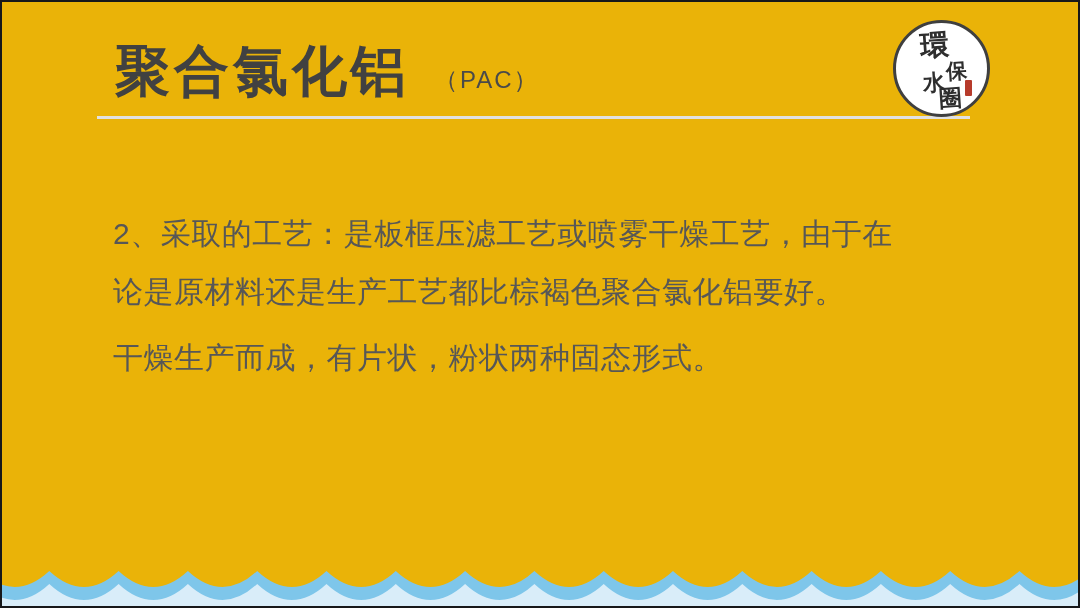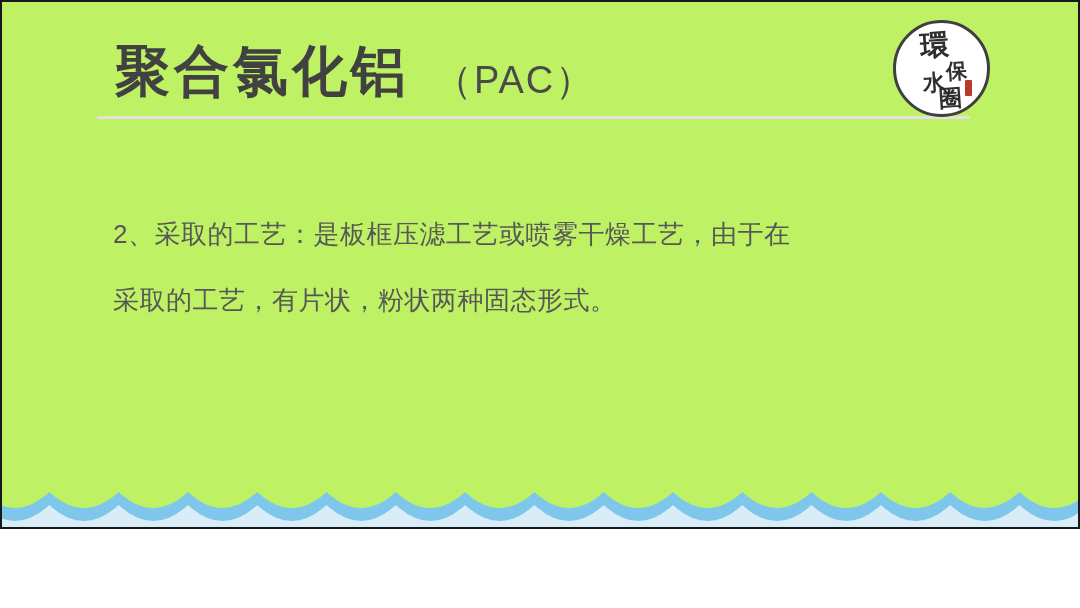--- a/index.html
+++ b/index.html
@@ -4,44 +4,44 @@
 <style>
   html, body {
     margin: 0;
     padding: 0;
     background: #ffffff;
     font-family: "Liberation Sans", "DejaVu Sans", sans-serif;
   }
   .slide {
     position: relative;
     width: 1080px;
-    height: 529px;
+    height: 608px;
     box-sizing: border-box;
-    background: #bef264;
+    background: #eab308;
     border: 2px solid #17181a;
     overflow: hidden;
   }
 
   
   .title-row {
     position: absolute;
     left: 113px;
     top: 38px;
     display: flex;
     align-items: flex-end;
   }
   .page-title {
     font-size: 55px;
     line-height: 62px;
     font-weight: 900;
     color: #414141;
     letter-spacing: 4px;
   }
   .title-suffix {
-    font-size: 38px;
+    font-size: 24px;
     line-height: 44px;
     color: #4a4a4a;
     margin-left: 24px;
     letter-spacing: 2px;
     font-weight: 400;
   }
   .title-divider {
     position: absolute;
     left: 95px;
     top: 114px;
@@ -84,21 +84,21 @@
     border-radius: 1px;
   }
 
   
   .content {
     position: absolute;
     left: 111px;
     top: 203px;
     width: 868px;
     color: #575757;
-    font-size: 26px;
+    font-size: 30px;
   }
   .text-line {
     line-height: 58px;
     white-space: nowrap;
     letter-spacing: 0.5px;
   }
   .paragraph + .paragraph { margin-top: 8px; }
 
   
   .wave-footer {
@@ -125,23 +125,24 @@
     <span class="logo-char c0">環</span>
     <span class="logo-char c1">保</span>
     <span class="logo-char c2">水</span>
     <span class="logo-char c3">圈</span>
     <span class="logo-seal"></span>
   </div>
 
   <div class="content">
     <div class="paragraph">
       <div class="text-line">2、采取的工艺：是板框压滤工艺或喷雾干燥工艺，由于在</div>
+      <div class="text-line">论是原材料还是生产工艺都比棕褐色聚合氯化铝要好。</div>
     </div>
     <div class="paragraph">
-      <div class="text-line">采取的工艺，有片状，粉状两种固态形式。</div>
+      <div class="text-line">干燥生产而成，有片状，粉状两种固态形式。</div>
     </div>
   </div>
 
   <svg class="wave-footer" viewBox="0 0 1080 70" preserveAspectRatio="none" aria-hidden="true">
     <path d="M -22 35
              q 34.65 32 69.3 0 q 34.65 32 69.3 0 q 34.65 32 69.3 0 q 34.65 32 69.3 0
              q 34.65 32 69.3 0 q 34.65 32 69.3 0 q 34.65 32 69.3 0 q 34.65 32 69.3 0
              q 34.65 32 69.3 0 q 34.65 32 69.3 0 q 34.65 32 69.3 0 q 34.65 32 69.3 0
              q 34.65 32 69.3 0 q 34.65 32 69.3 0 q 34.65 32 69.3 0 q 34.65 32 69.3 0
              L 1086.8 70 L -22 70 Z" fill="#7ec6ea"></path>

